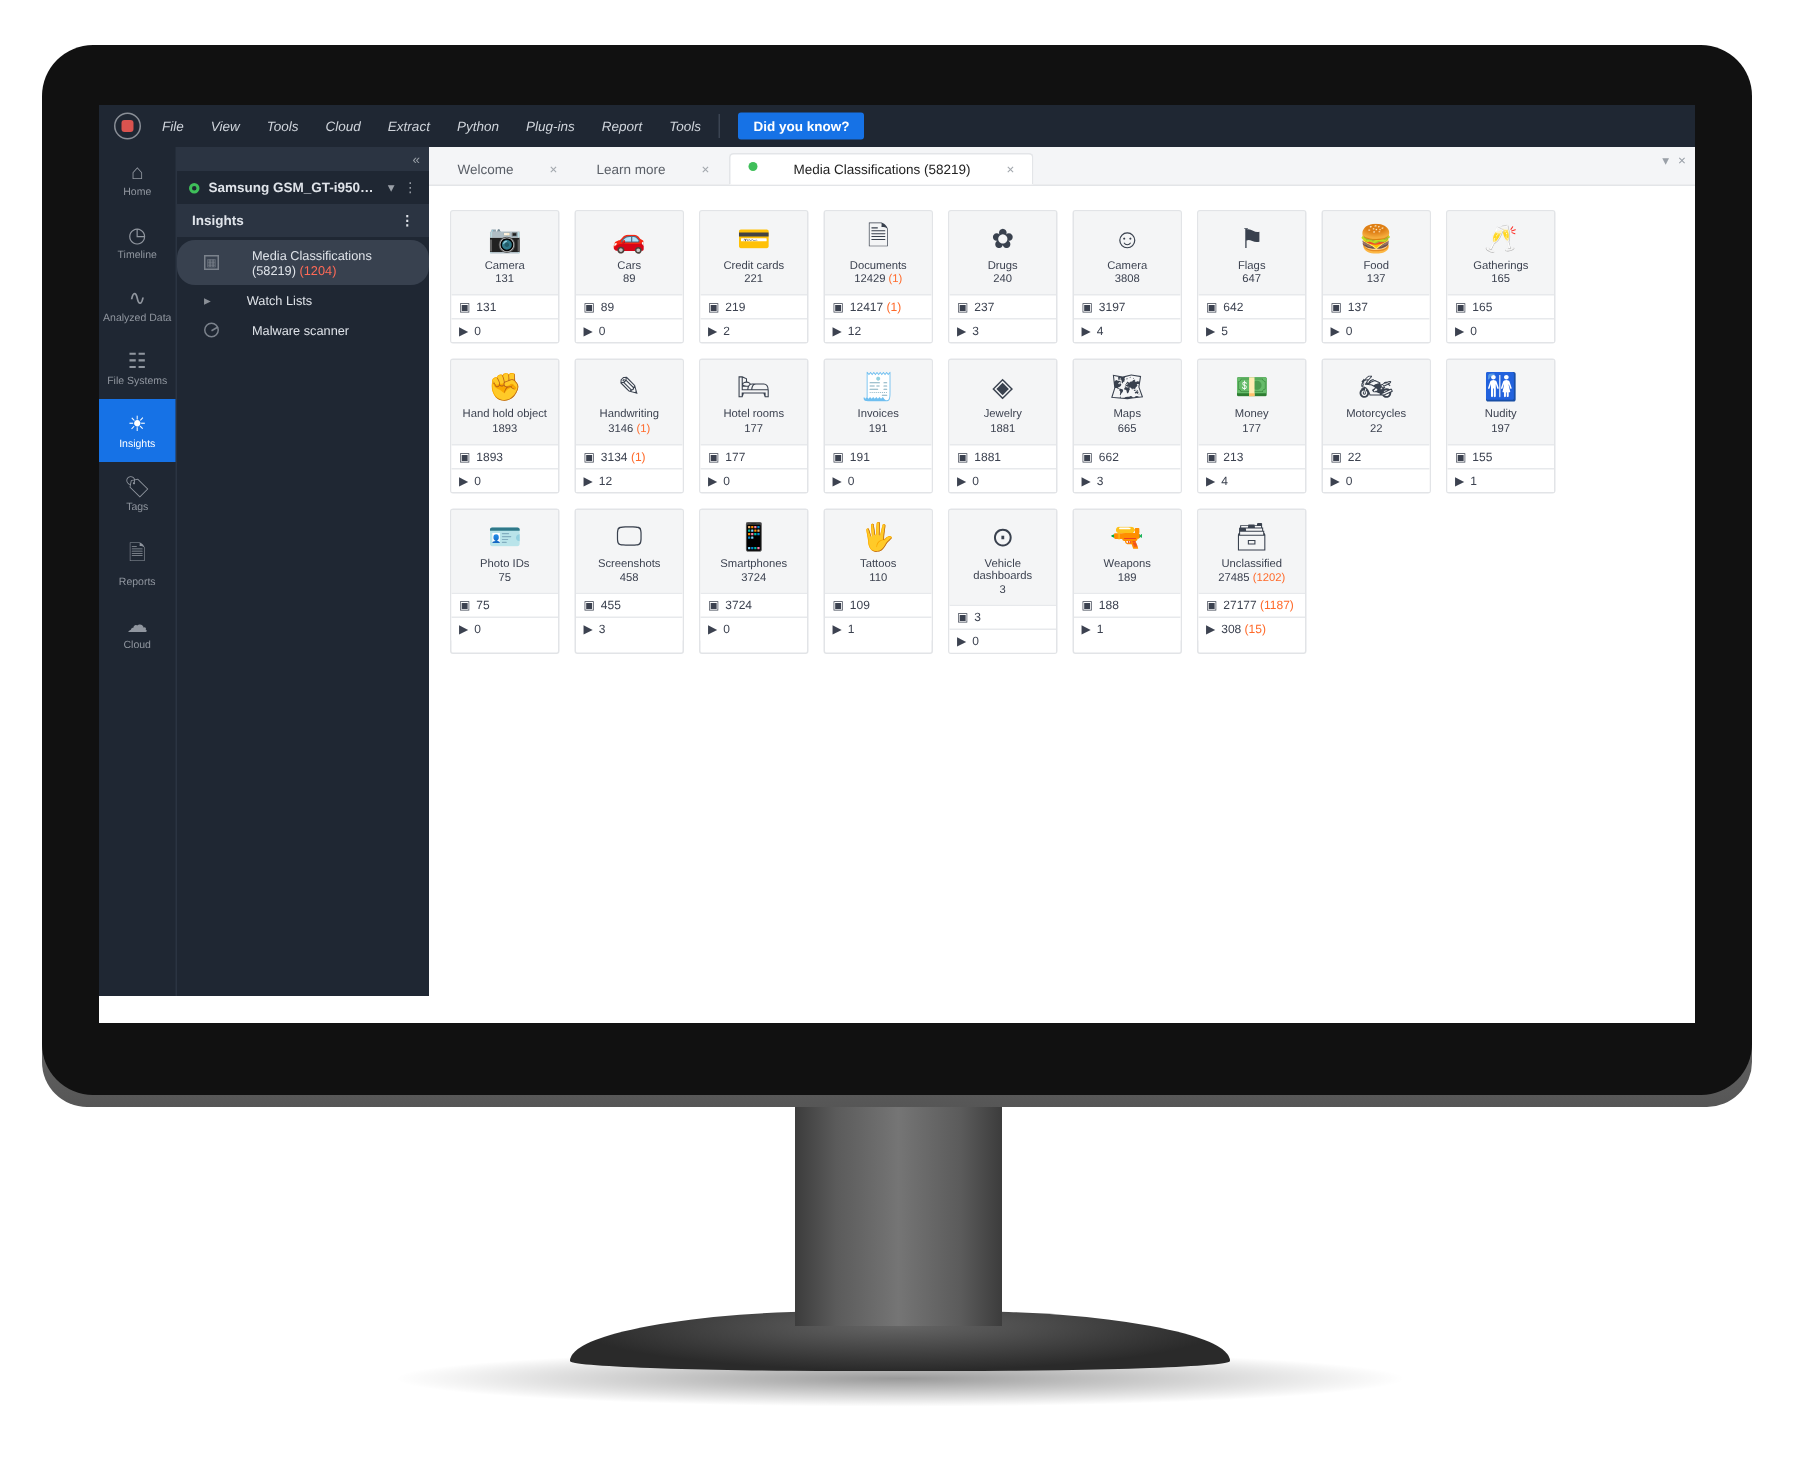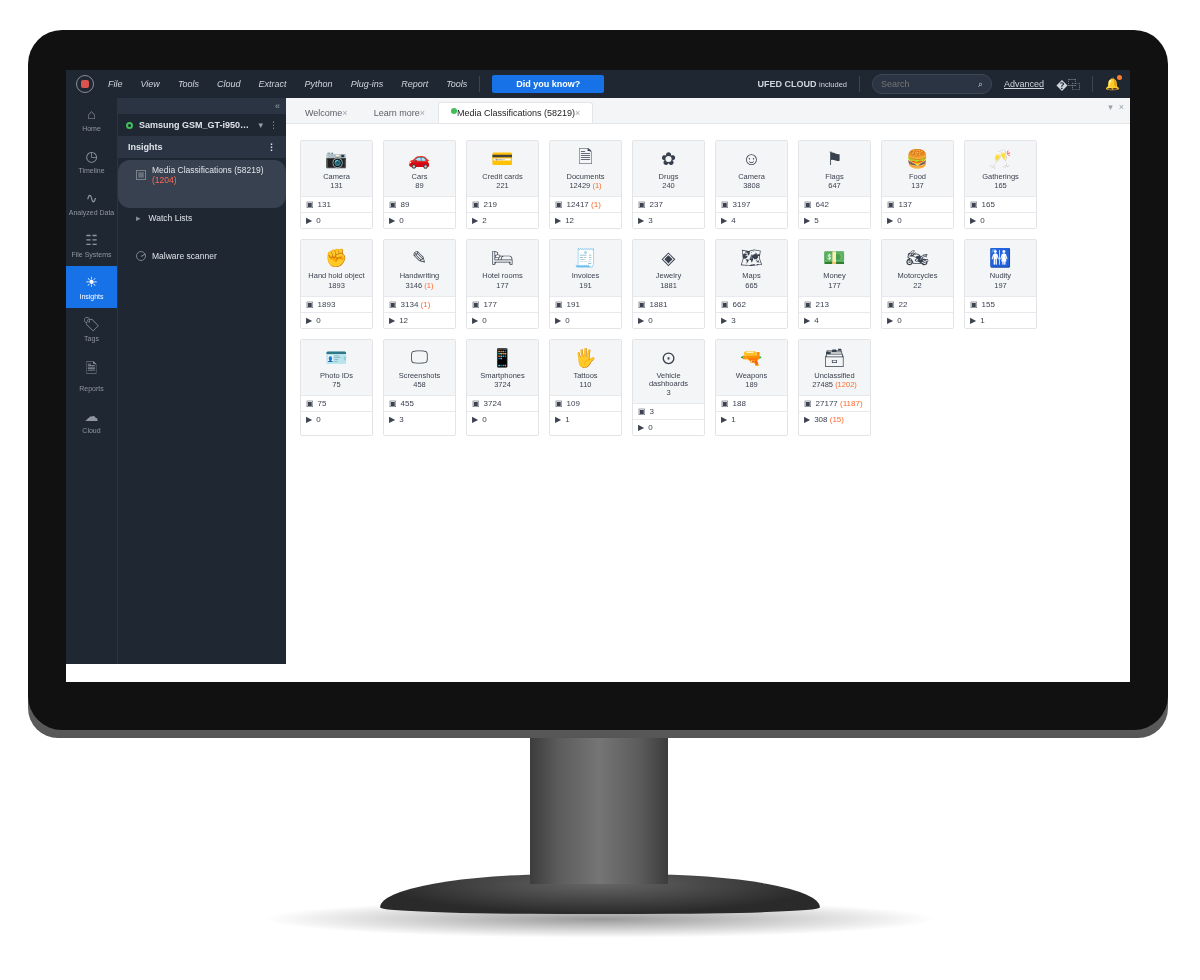--- a/index.html
+++ b/index.html
@@ -43,21 +43,21 @@
 
   .topbar {
     height: 28px; background:#1f2733; display:flex; align-items:center; color:#cfd4db; padding:0 10px;
   }
   .logo { width:18px;height:18px;border-radius:50%;border:1px solid #8a8f97;display:flex;align-items:center;justify-content:center;margin-right:14px; }
   .logo-inner{width:8px;height:8px;background:#d9534f;border-radius:2px;}
   .menu { display:flex; gap:18px;font-style:italic; }
   .menu span { cursor:pointer; }
   .menu-sep { width:1px;height:16px;background:#3b4452;margin:0 12px; }
   .dyk {
-    background:#1672e6;color:#fff;padding:4px 24px;border-radius:2px;font-weight:600;cursor:pointer;
+    background:#1672e6;color:#fff;padding:4px 10px;border-radius:2px;font-weight:600;cursor:pointer;
   }
   .top-right{margin-left:auto;display:flex;align-items:center;gap:12px;}
   .ufed{font-weight:700;}
   .ufed small{font-weight:400;}
   .top-right .sep{width:1px;height:16px;background:#3b4452;}
   .search{display:flex;align-items:center;background:#2b3442;border:1px solid #3c4655;border-radius:14px;height:20px;padding:0 8px;width:120px;}
   .search input{background:transparent;border:none;color:#cfd4db;flex:1;width:70px;outline:none;font-size:9px;}
   .search .mag{color:#cfd4db;}
   .adv{color:#cfd4db;cursor:pointer;text-decoration:underline;}
   .cam-ico,.bell-ico{color:#cfd4db;cursor:pointer;font-size:12px;}
@@ -76,33 +76,33 @@
   
   .side{width:168px;background:#1f2733;color:#dfe3e9;display:flex;flex-direction:column;}
   .side .collapse{height:16px;background:#2b3442;display:flex;justify-content:flex-end;align-items:center;padding-right:6px;color:#9aa0a8;cursor:pointer;}
   .device-hdr{display:flex;align-items:center;padding:6px 8px;gap:6px;}
   .dev-dot{width:7px;height:7px;border:2px solid #3fbf5a;border-radius:50%;}
   .device-hdr .name{font-weight:700;flex:1;white-space:nowrap;overflow:hidden;text-overflow:ellipsis;font-size:9px;}
   .device-hdr .chev{color:#9aa0a8;cursor:pointer;}
   .device-hdr .more{color:#9aa0a8;cursor:pointer;}
   .sec-title{background:#2b3442;padding:6px 10px;font-weight:700;display:flex;align-items:center;justify-content:space-between;}
   .tree{padding:2px 0;}
-  .tree-row{display:flex;align-items:center;gap:6px;padding:5px 8px 23px 18px;cursor:pointer;border-radius:12px;}
+  .tree-row{display:flex;align-items:center;gap:22px;padding:5px 8px 5px 18px;cursor:pointer;border-radius:12px;}
   .tree-row.sel{background:#38414f;}
   .tree-row .bullet{width:10px;height:10px;display:inline-flex;align-items:center;justify-content:center;border:1px solid #7b828c;color:#7b828c;font-size:7px;}
   .tree-row.chev::before{content:"\25B8";color:#8a8f97;margin-right:2px;}
   .tree-row .lbl{flex:1;font-size:8.5px;}
   .red{color:#ff6a57;}
   .radar{width:10px;height:10px;border:1px solid #7b828c;border-radius:50%;position:relative;}
   .radar::after{content:"";position:absolute;left:4px;top:4px;width:5px;height:1px;background:#7b828c;transform-origin:left;transform:rotate(-30deg);}
 
   
   .main{flex:1;background:#fff;display:flex;flex-direction:column;}
   .tabbar{height:26px;background:#f4f5f7;border-bottom:1px solid #e3e5e8;display:flex;align-items:flex-end;padding-left:6px;position:relative;}
-  .tab{padding:5px 12px;display:flex;gap:0;color:#5a5f67;border:1px solid transparent;border-bottom:none;border-radius:3px 3px 0 0;cursor:pointer;}
+  .tab{padding:5px 12px;display:flex;gap:24px;color:#5a5f67;border:1px solid transparent;border-bottom:none;border-radius:3px 3px 0 0;cursor:pointer;}
   .tab.act{background:#fff;border-color:#e3e5e8;color:#222;}
   .tab .close{color:#a2a7ad;cursor:pointer;}
   .tab-dot{width:6px;height:6px;border-radius:50%;background:#3fbf5a;}
   .tab-tools{position:absolute;right:6px;top:4px;color:#9aa0a8;display:flex;gap:6px;}
   .content{flex:1;overflow:auto;padding:16px 14px;}
   .grid{display:flex;flex-wrap:wrap;gap:10px;}
   .card{width:73px;border:1px solid #e2e4e7;border-radius:2px;background:#fff;display:flex;flex-direction:column;cursor:pointer;}
   .card-top{background:#f4f5f6;display:flex;flex-direction:column;align-items:center;justify-content:center;padding:8px 4px 6px;text-align:center;}
   .card-top .ic{font-size:18px;color:#39414e;margin-bottom:4px;height:20px;display:flex;align-items:center;justify-content:center;}
   .card-top .ttl{font-size:7.5px;color:#3c4250;line-height:1.1;}
@@ -134,34 +134,20 @@
         <span>Tools</span>
         <span>Cloud</span>
         <span>Extract</span>
         <span>Python</span>
         <span>Plug-ins</span>
         <span>Report</span>
         <span>Tools</span>
       </div>
       <div class="menu-sep"></div>
       <div class="dyk">Did you know?</div>
-      <div class="top-right">
-        <span class="ufed">
-          <span>UFED CLOUD</span> <small>included</small>
-        </span>
-        <div class="sep"></div>
-        <div class="search">
-          <input placeholder="Search" style="">
-          <span class="mag">⌕</span>
-        </div>
-        <span class="adv">Advanced</span>
-        <span class="cam-ico">�⿻</span>
-        <div class="sep"></div>
-        <span class="bell-ico">🔔<span class="bell-dot"></span></span>
-      </div>
     </div>
 
     <div class="shell">
 
       <div class="rail">
         <div class="rail-item">
           <div class="ico">⌂</div>
           <span class="lbl">Home</span>
         </div>
         <div class="rail-item">

